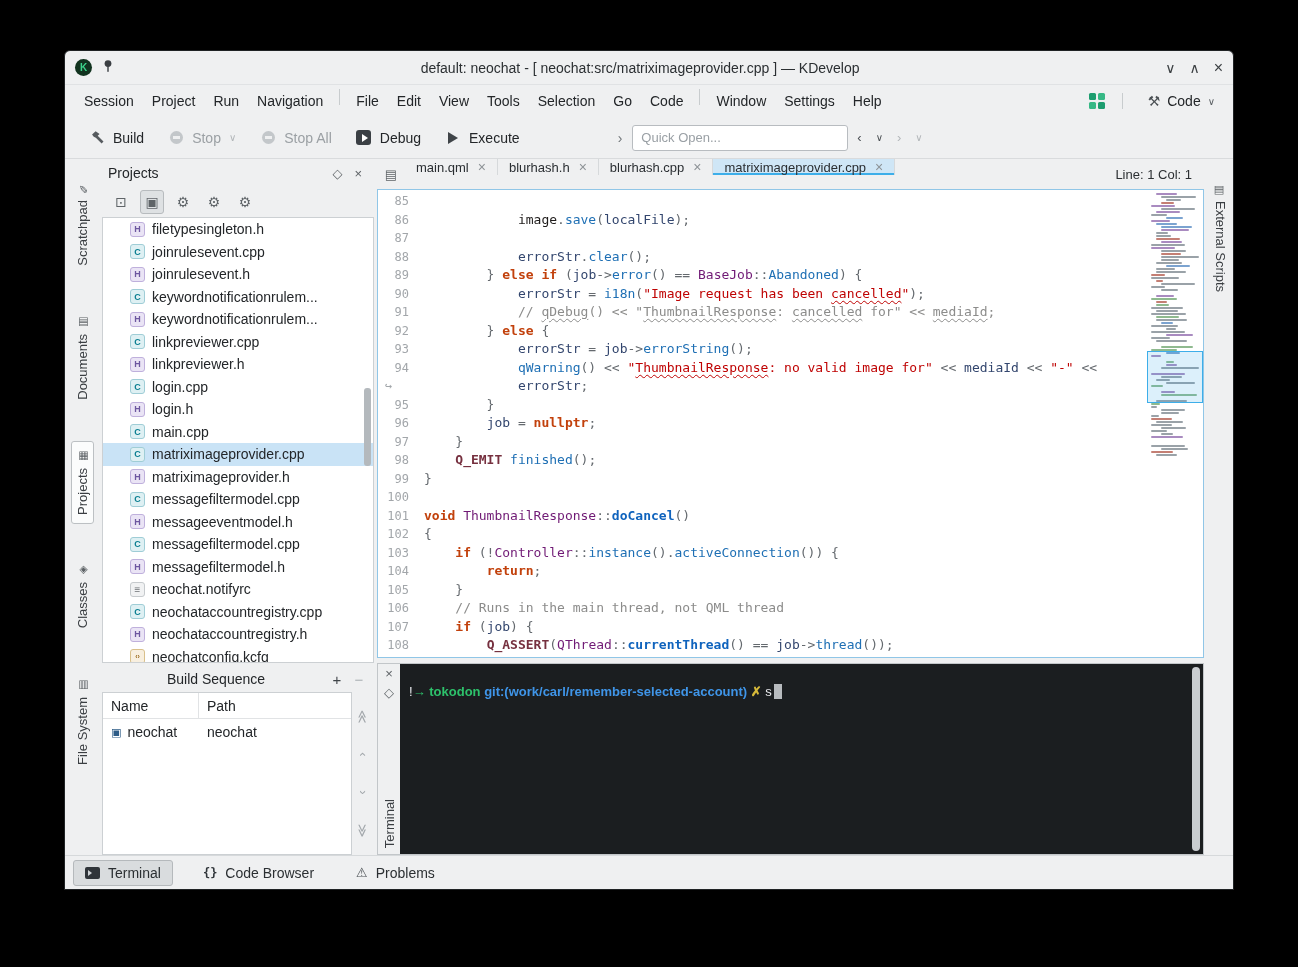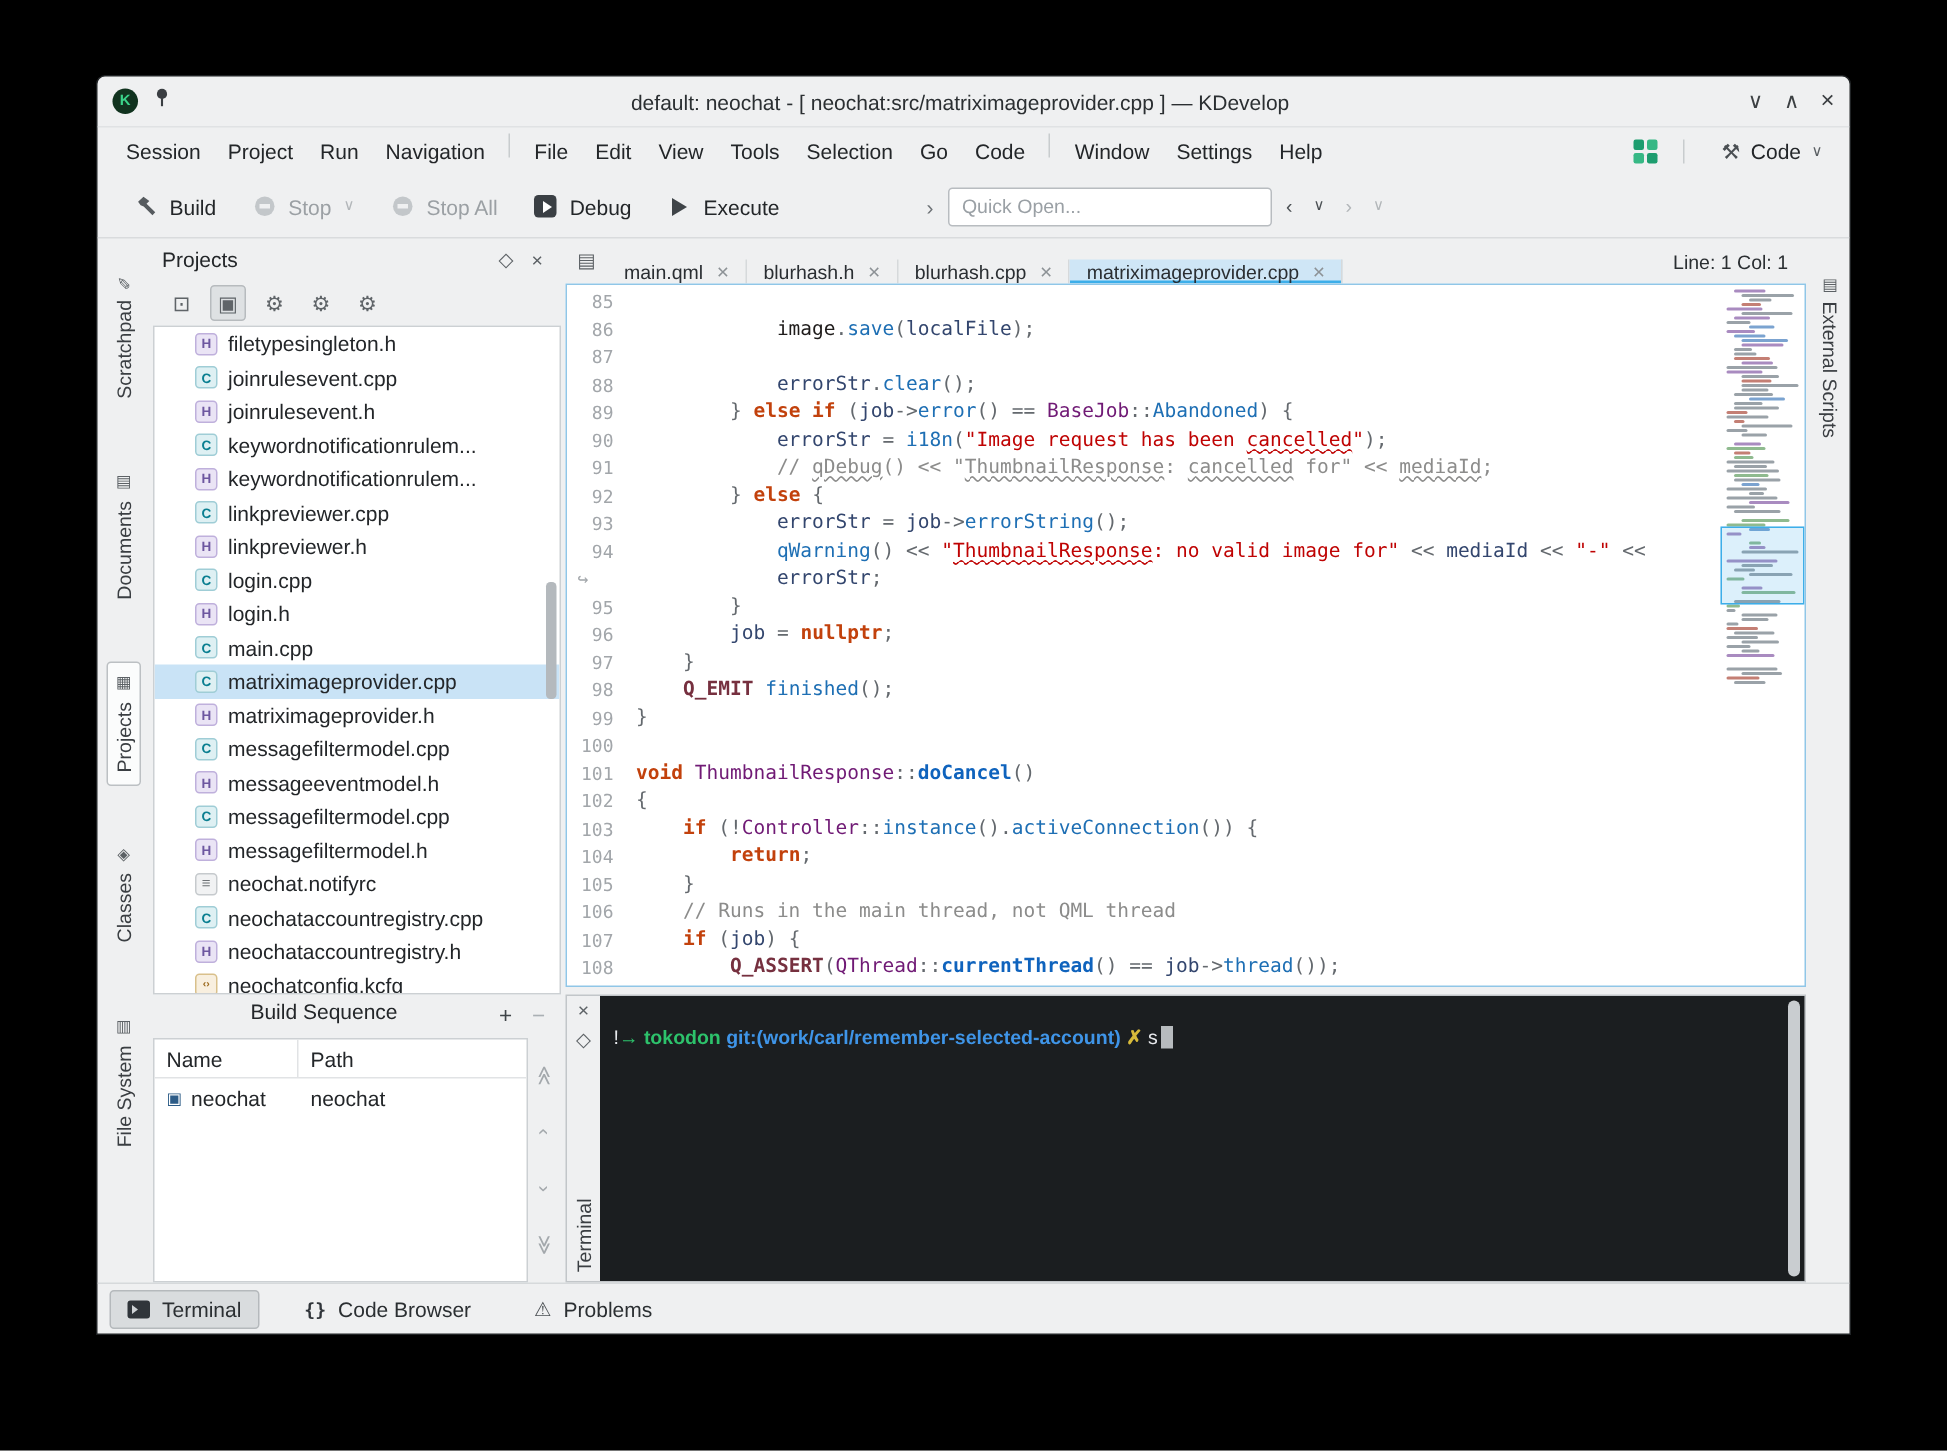--- a/index.html
+++ b/index.html
@@ -59,21 +59,21 @@
   .tree{flex:1;background:#fff;border:1px solid #ccd0d3;overflow:hidden;position:relative;font-size:14px}
   .tree-row{height:22.5px;display:flex;align-items:center;gap:7px;padding-left:27px;white-space:nowrap}
   .tree-row.sel{background:#c9e3f6}
   .ficon{width:15px;height:15px;flex:0 0 15px;border-radius:3px;font-size:9px;font-weight:bold;display:flex;align-items:center;justify-content:center}
   .ficon.cpp{color:#0b7f91;background:#def0f3;border:1px solid #9fcdd6}
   .ficon.h{color:#6d57a0;background:#eae4f5;border:1px solid #bfb0dc}
   .ficon.txt{color:#6e7276;background:#f1f2f3;border:1px solid #c6cacd;font-size:10px}
   .ficon.xml{color:#9c6b1f;background:#f8efdf;border:1px solid #d9c08b;font-size:7px}
   .tree-scroll{position:absolute;right:2px;top:170px;width:7px;height:78px;border-radius:3px;background:#b4b9bd}
   .build-seq{height:192px;flex:0 0 192px;display:flex;flex-direction:column;padding-top:3px}
-  .bs-header{height:26px;flex:0 0 26px;display:flex;align-items:flex-start;padding:0 4px;font-size:14px}
+  .bs-header{height:26px;flex:0 0 26px;display:flex;align-items:center;padding:0 4px;font-size:14px}
   .bs-title{flex:1;text-align:center}
   .bs-btn{width:22px;height:22px;display:flex;align-items:center;justify-content:center;font-size:15px;color:#3f4448}
   .bs-btn.disabled{color:#aab0b4}
   .bs-body{flex:1;display:flex;min-height:0}
   .bs-table{flex:1;background:#fff;border:1px solid #ccd0d3;font-size:14px;overflow:hidden}
   .bs-thead{display:flex;height:26px;border-bottom:1px solid #e1e3e5;align-items:center}
   .bs-th{padding:0 8px}
   .bs-th.name{width:96px;flex:0 0 96px;border-right:1px solid #e1e3e5;height:100%;display:flex;align-items:center}
   .bs-row{display:flex;height:26px;align-items:center}
   .bs-cell{padding:0 8px;display:flex;align-items:center;gap:6px}
@@ -380,21 +380,21 @@
               <span>›</span>
               <span>≫</span>
             </div>
         </div>
       </div>
     </div>
 
     <div class="center">
       <div class="etabbar">
         <span class="tabbar-icon">▤</span>
-        <span id="etabs" style="display:flex;align-items:flex-end">
+        <span id="etabs" style="display:flex;align-items:flex-start">
             <div class="etab">
               <span>main.qml</span>
               <span class="etab-close">×</span>
             </div>
             <div class="etab">
               <span>blurhash.h</span>
               <span class="etab-close">×</span>
             </div>
             <div class="etab">
               <span>blurhash.cpp</span>

